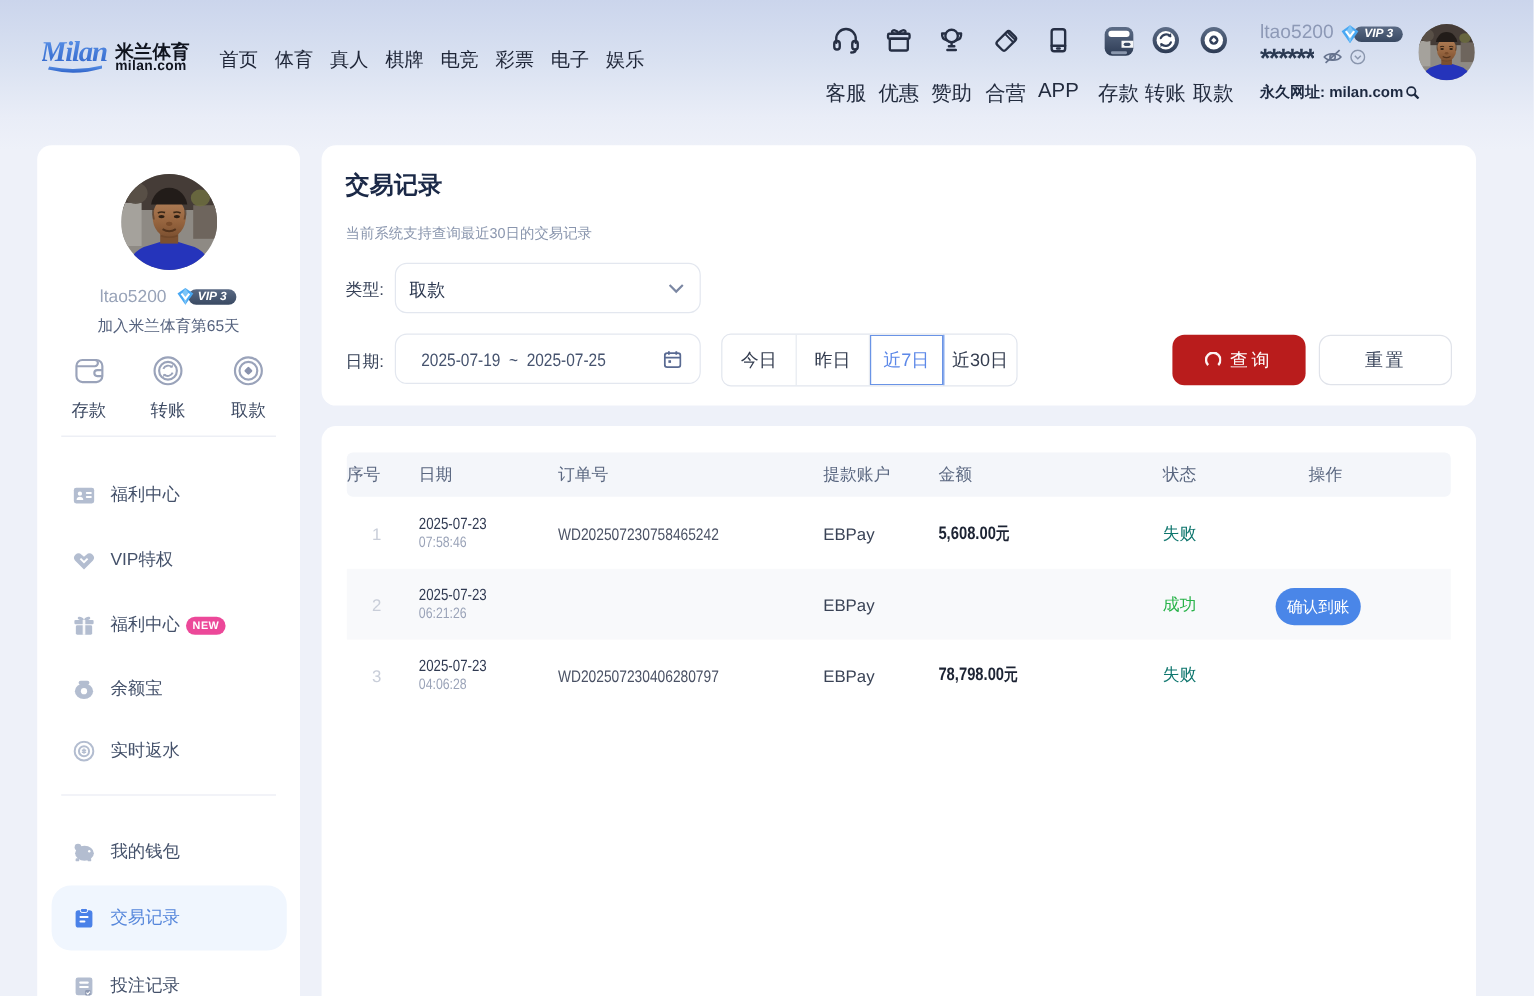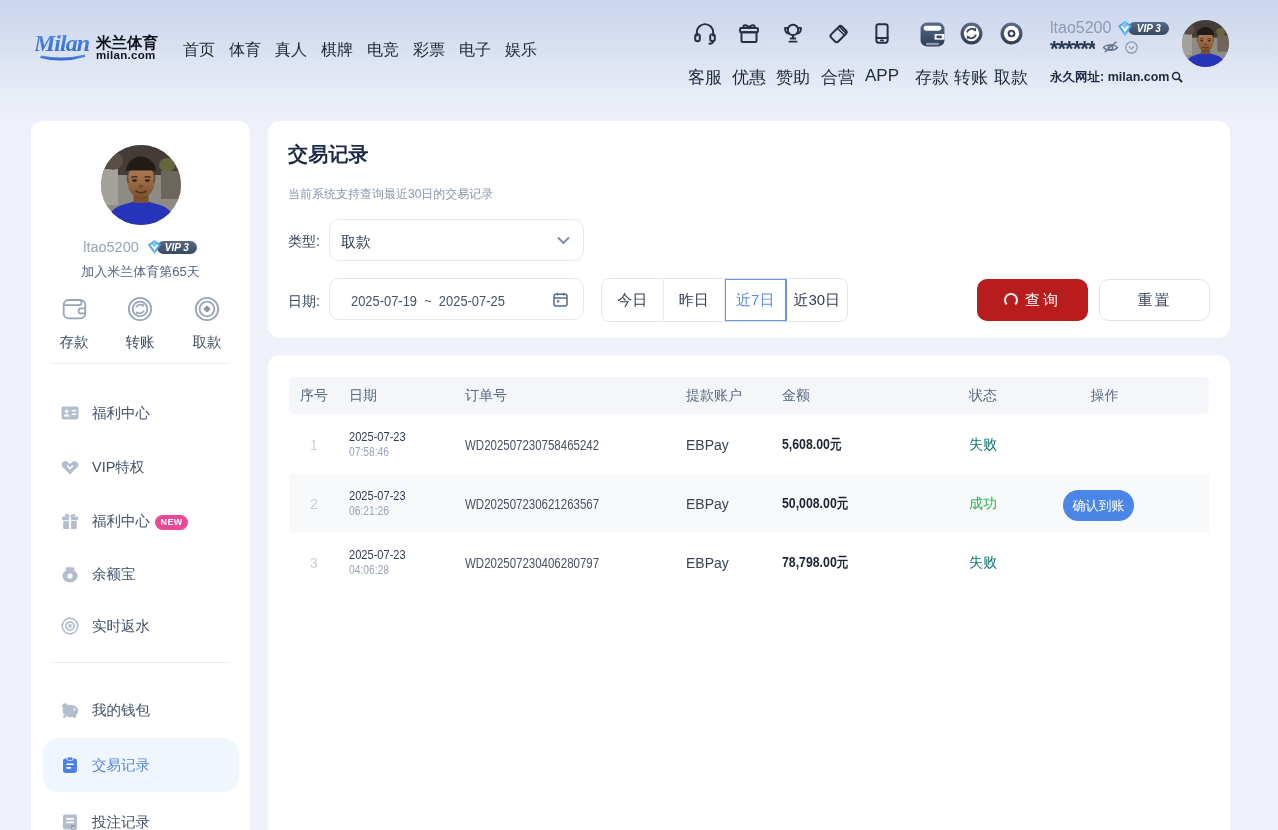--- a/index.html
+++ b/index.html
@@ -404,21 +404,21 @@
       <div class="s">昨日</div>
       <div class="s on">近7日</div>
       <div class="s">近30日</div>
   </div>
   <div class="btn bq"><span class="spin"></span>查询</div>
   <div class="btn br">重置</div>
 </div>
 
 <div class="card tcard">
   <div class="thead">
-    <div class="th" style="left:0;width:50px;text-align:center">序号</div>
+    <div class="th" style="left:0;width:50px;text-align:left">序号</div>
     <div class="th" style="left:60px">日期</div>
     <div class="th" style="left:176px">订单号</div>
     <div class="th" style="left:397px">提款账户</div>
     <div class="th" style="left:493px">金额</div>
     <div class="th" style="left:624px;width:140px;text-align:center">状态</div>
     <div class="th" style="left:745px;width:141px;text-align:center">操作</div>
   </div>
   <div id="rows">
       <div class="trow" style="top:60px">
   <div class="td tnum" style="left:0;width:50px">1</div>
@@ -439,27 +439,21 @@
 
  </div>
       <div class="trow stripe" style="top:119px">
   <div class="td tnum" style="left:0;width:50px">2</div>
   <div class="td" style="left:60px;width:116px">
           <div>
             <div class="dt1 cnd">2025-07-23</div>
             <div class="dt2 cnd">06:21:26</div>
           </div>
         </div>
-  <div class="td" style="left:176px;width:221px">
-          <span class="ord cnd">WD202507230621263567</span>
-        </div>
   <div class="td" style="left:397px;width:96px">EBPay</div>
-  <div class="td" style="left:493px;width:152px">
-          <span class="amt cnd">50,008.00<span style="font-size:14px">元</span></span>
-        </div>
   <div class="td sts" style="left:624px;width:140px">成功</div>
   <div class="cbtn" style="left:774px;top:16px">确认到账</div>
  </div>
       <div class="trow" style="top:178px">
   <div class="td tnum" style="left:0;width:50px">3</div>
   <div class="td" style="left:60px;width:116px">
           <div>
             <div class="dt1 cnd">2025-07-23</div>
             <div class="dt2 cnd">04:06:28</div>
           </div>

